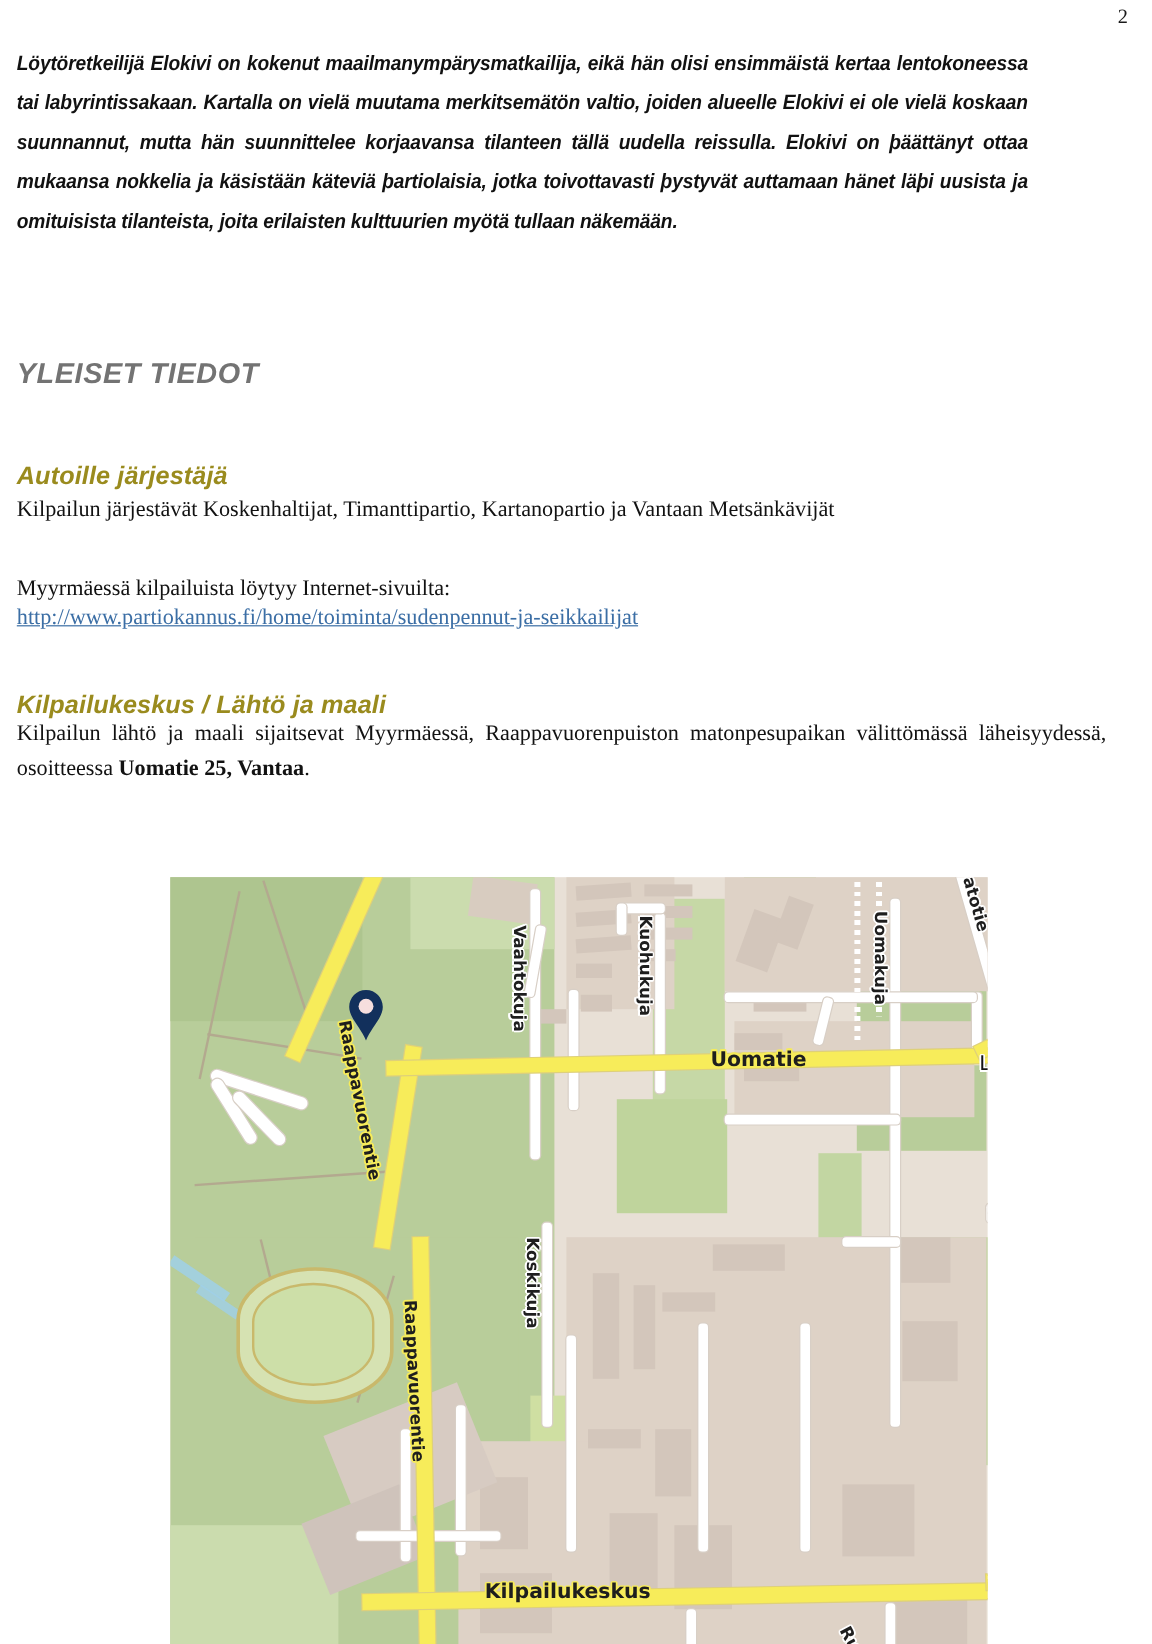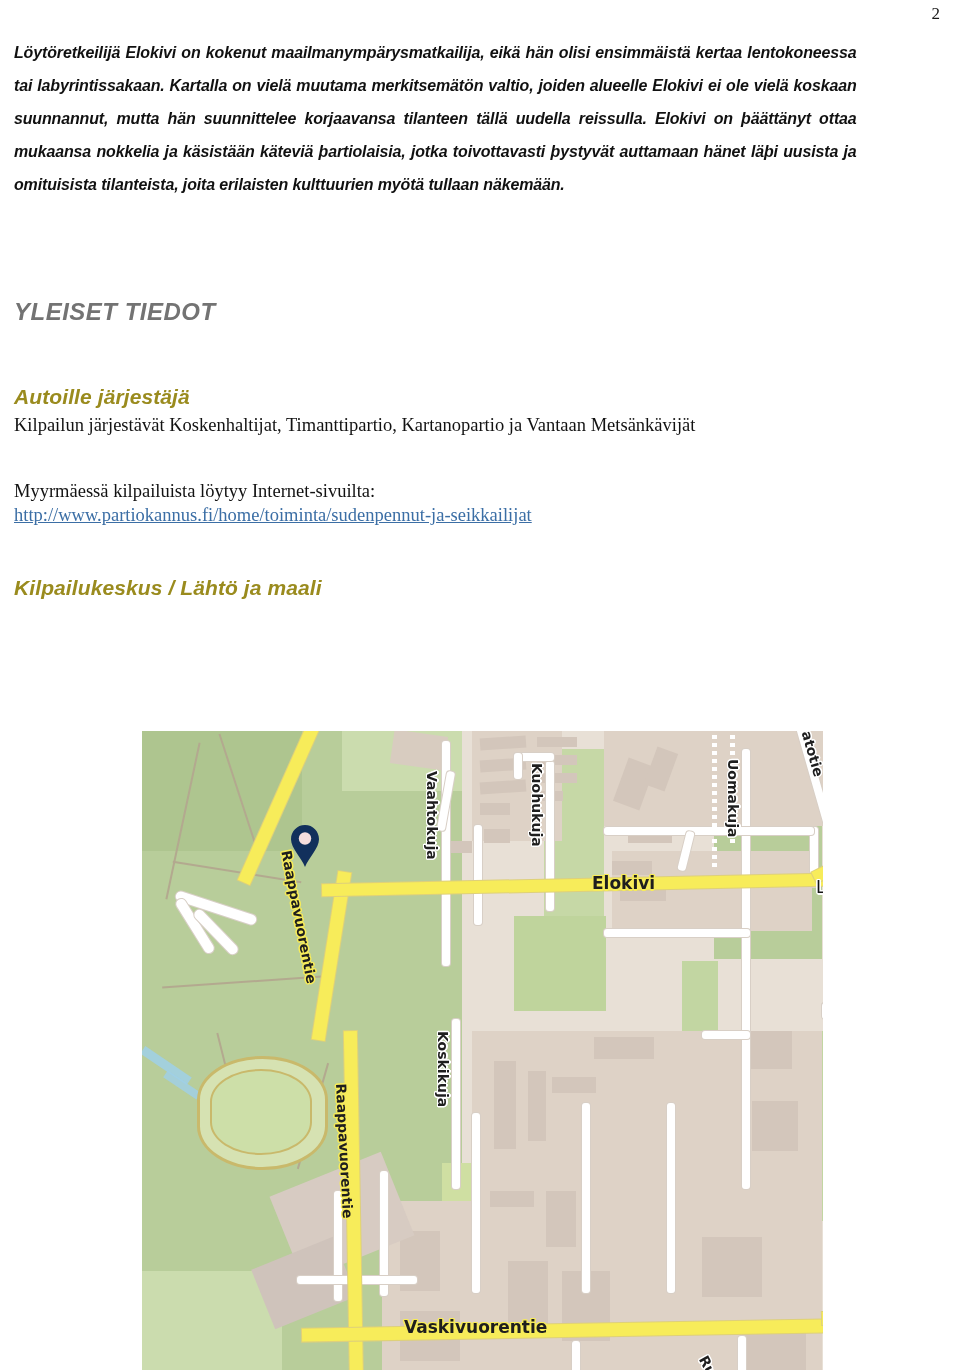--- a/index.html
+++ b/index.html
@@ -236,20 +236,23 @@
 
   <div class="section-heading">YLEISET TIEDOT</div>
 
   <div class="sub-heading" id="sub-organizer">Autoille järjestäjä</div>
   <div class="body-text" id="organizers-line">Kilpailun järjestävät Koskenhaltijat, Timanttipartio, Kartanopartio ja Vantaan Metsänkävijät</div>
   <div class="body-text" id="info-line">Myyrmäessä kilpailuista löytyy Internet-sivuilta:</div>
   <a class="url-link">http://www.partiokannus.fi/home/toiminta/sudenpennut-ja-seikkailijat</a>
 
   <div class="sub-heading" id="sub-center">Kilpailukeskus / Lähtö ja maali</div>
 
+  <div class="body-text" id="center-para-1">
+    <span>Kilpailun lähtö ja maali sijaitsevat Myyrmäessä, Raappavuorenpuiston matonpesupaikan välittömässä läheisyydessä, osoitteessa </span><span class="bold-inline">Uomatie 25, Vantaa</span><span>.</span>
+  </div>
 
 
   <div class="map">
     <div class="map-inner">
 
       <div class="land"></div>
 
       <div class="park" style="left:-10px; top:-10px; width:330px; height:680px;"></div>
       <div class="park park-darker" style="left:-10px; top:-10px; width:170px; height:130px;"></div>
       <div class="park park-light" style="left:200px; top:-10px; width:120px; height:70px; background:#cbdcae;"></div>
@@ -366,28 +369,28 @@
 
       <div class="map-pin" style="left:148px; top:93px;">
         <svg viewBox="0 0 30 44" width="30" height="44" aria-hidden="true">
           <path d="M15 1 C7 1 1 7.3 1 15.2 C1 24 11 33 15 43 C19 33 29 24 29 15.2 C29 7.3 23 1 15 1 Z" fill="#12305c"></path>
           <circle cx="15" cy="14.5" r="6.2" fill="#f6dede"></circle>
         </svg>
       </div>
 
       <div class="road-label label-yellow-bg" style="left:152px; top:118px; transform:rotate(79deg); transform-origin:left top;">Raappavuorentie</div>
       <div class="road-label label-yellow-bg" style="left:207px; top:352px; transform:rotate(87deg); transform-origin:left top;">Raappavuorentie</div>
-      <div class="road-label label-yellow-bg" style="left:450px; top:142px; font-size:17px;">Elokivi</div>
+      <div class="road-label label-yellow-bg" style="left:450px; top:142px; font-size:17px;">Uomatie</div>
       <div class="road-label" style="left:298px; top:40px; transform:rotate(90deg); transform-origin:left top;">Vaahtokuja</div>
       <div class="road-label" style="left:403px; top:32px; transform:rotate(90deg); transform-origin:left top;">Kuohukuja</div>
       <div class="road-label" style="left:309px; top:300px; transform:rotate(90deg); transform-origin:left top;">Koskikuja</div>
       <div class="road-label" style="left:599px; top:28px; transform:rotate(90deg); transform-origin:left top;">Uomakuja</div>
 
       <div class="road-label" style="left:672px; top:-2px; transform:rotate(74deg); transform-origin:left top;">atotie</div>
-      <div class="road-label label-yellow-bg" style="left:262px; top:586px; font-size:17px;">Vaskivuorentie</div>
+      <div class="road-label label-yellow-bg" style="left:262px; top:586px; font-size:17px;">Kilpailukeskus</div>
 
       <div class="road-label" style="left:568px; top:622px; transform:rotate(62deg); transform-origin:left top;">Ruuki</div>
       <div class="place-label" style="left:674px; top:146px;">Louhela</div>
 
     </div>
   </div>
 
 </div>
 
 </body></html>

